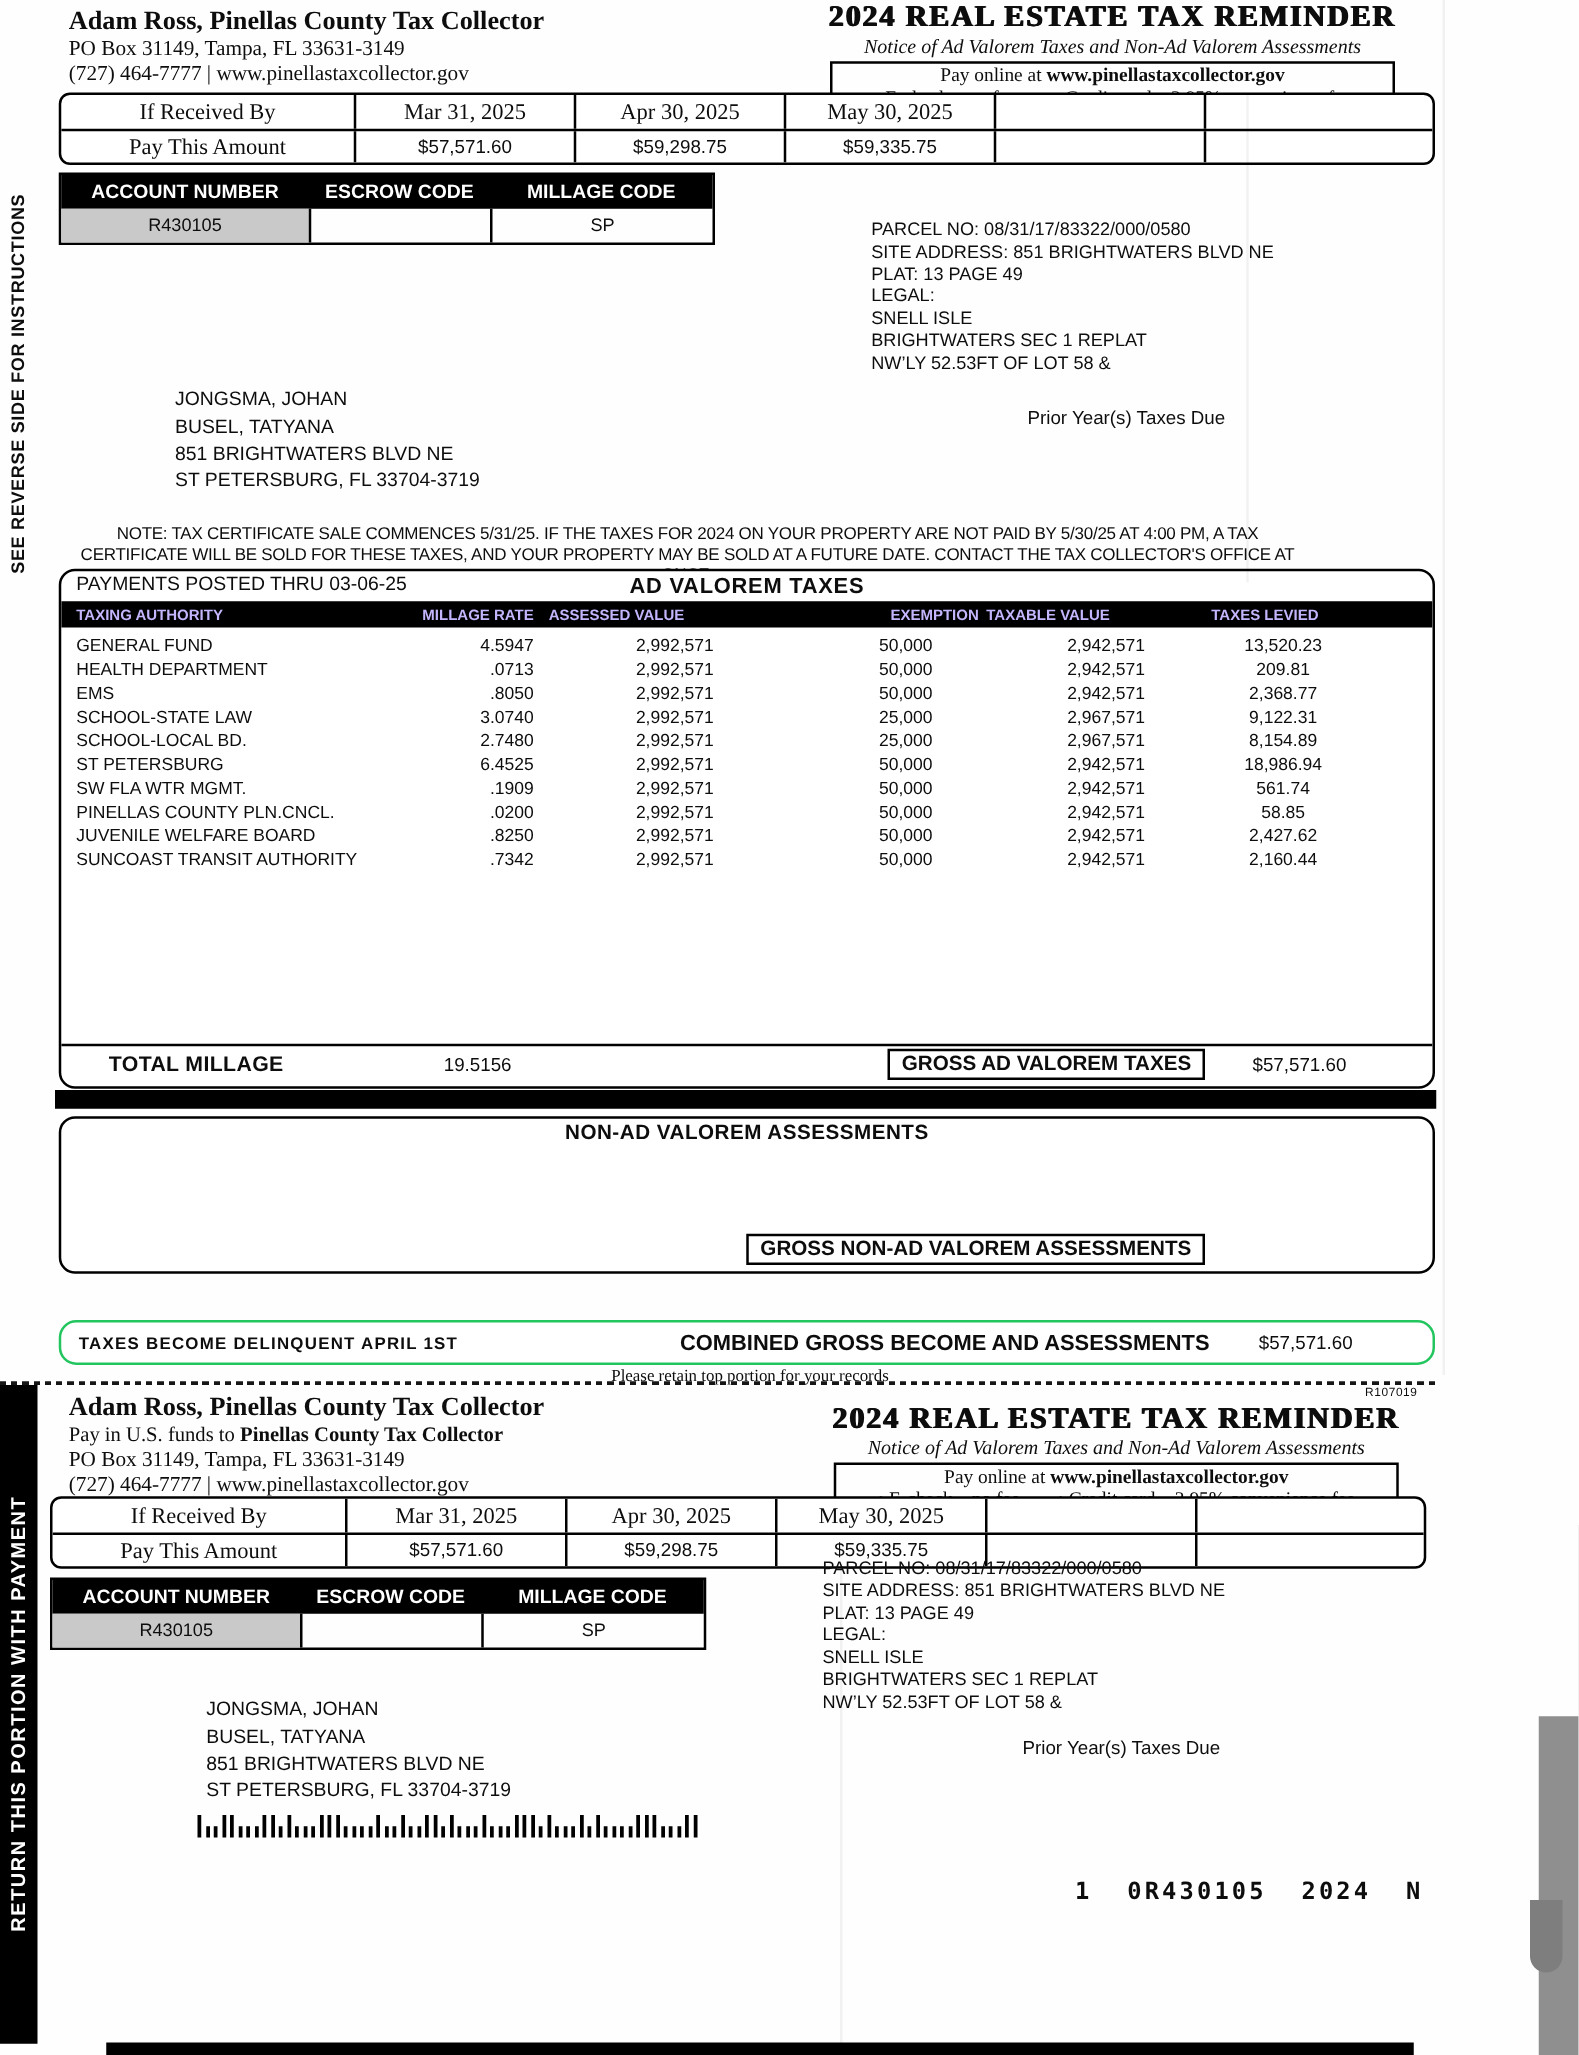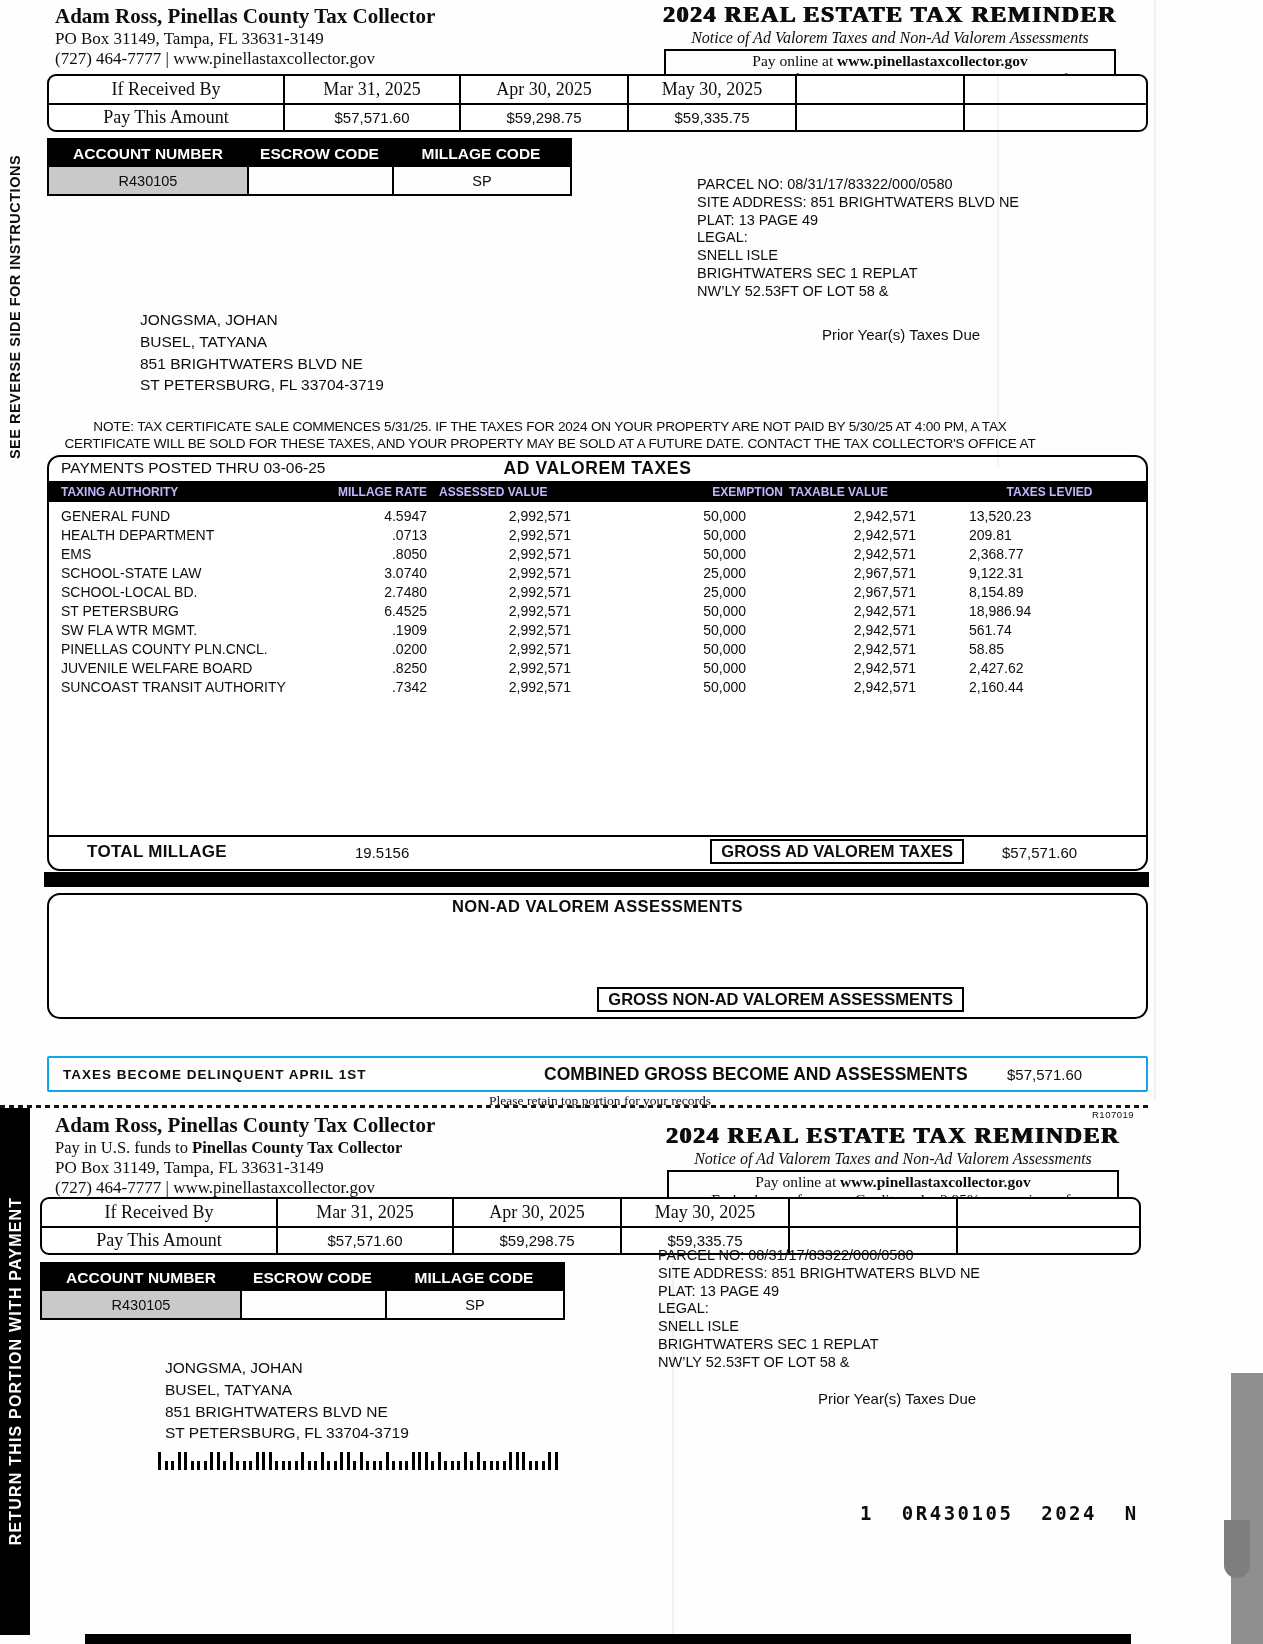--- a/index.html
+++ b/index.html
@@ -52,47 +52,47 @@
   .av-titlebar{position:relative;height:24px}
   .av-posted{position:absolute;left:12px;top:2px;font-weight:normal;font-size:15.5px}
   .av-title{position:absolute;left:0;right:0;top:1px;text-align:center;font-weight:bold;font-size:17.5px;letter-spacing:.6px}
   .av-grid{display:grid;grid-template-columns:240px 140px 170px 190px 180px 1fr}
   .av-head{background:#000;color:#c4b5fd;height:21px;font-weight:bold;font-size:12px;align-items:center}
   .av-head .h1{padding-left:12px}
   .av-head .h2{text-align:right;padding-right:2px}
   .av-head .h3{padding-left:10px}
   .av-head .h4{text-align:right;padding-right:6px}
   .av-head .h5{text-align:left;padding-right:6px}
-  .av-head .h6{text-align:center;padding-right:16px}
+  .av-head .h6{text-align:left;padding-right:16px}
   .av-rows{height:333px;padding-top:6px}
   .av-row{height:19px;font-size:14px}
   .av-row .c1{padding-left:12px}
   .av-row .c2{text-align:right;padding-right:2px}
   .av-row .c3{text-align:right;padding-right:28px}
   .av-row .c4{text-align:right;padding-right:43px}
   .av-row .c5{text-align:right;padding-right:53px}
-  .av-row .c6{text-align:left;padding-right:62px}
+  .av-row .c6{text-align:center;padding-right:62px}
   .av-total{position:relative;height:34px;border-top:2px solid #000}
   .tm-label{position:absolute;left:38px;top:5px;font-weight:bold;font-size:17px;letter-spacing:.3px}
   .tm-val{position:absolute;left:306px;top:7px;font-size:15px}
   .gross-box{position:absolute;right:182px;top:2px;border:2px solid #000;padding:1px 9px;font-weight:bold;font-size:16.5px;white-space:nowrap}
   .gross-amt{position:absolute;left:953px;top:7px;font-size:15px}
 
   .divider-bar{position:absolute;background:#000}
 
   
   .nav-box{border:2px solid #000;border-radius:13px;overflow:hidden;background:#fff}
   .nav-title{text-align:center;font-weight:bold;font-size:16.5px;letter-spacing:.4px;height:22px;padding-top:2px}
   .nav-head{display:flex;justify-content:space-between;align-items:center;background:#000;color:#fff;height:20px;
             font-weight:bold;font-size:14.5px;padding:0 8px 0 10px}
   .nav-spacer{height:70px}
   .nav-gross{position:relative;height:30px}
 
   
-  .comb-box{border:2px solid #0ea5e9;border-radius:2px;position:relative;background:#fff}
+  .comb-box{border:2px solid #22c55e;border-radius:14px;position:relative;background:#fff}
   .comb-delinq{position:absolute;left:14px;top:9px;font-weight:bold;font-size:13.5px;letter-spacing:1px}
   .comb-label{position:absolute;left:495px;top:6px;font-weight:bold;font-size:17.5px}
   .comb-amt{position:absolute;left:958px;top:8px;font-size:15px}
 
   .retain-note{font-family:"Liberation Serif",serif;font-size:13.5px;text-align:center}
   .perforation{position:absolute;height:3px;
                background:repeating-linear-gradient(90deg,#161616 0 5px,transparent 5px 9px)}
   .form-number{font-size:9.5px;letter-spacing:.5px}
 
   

